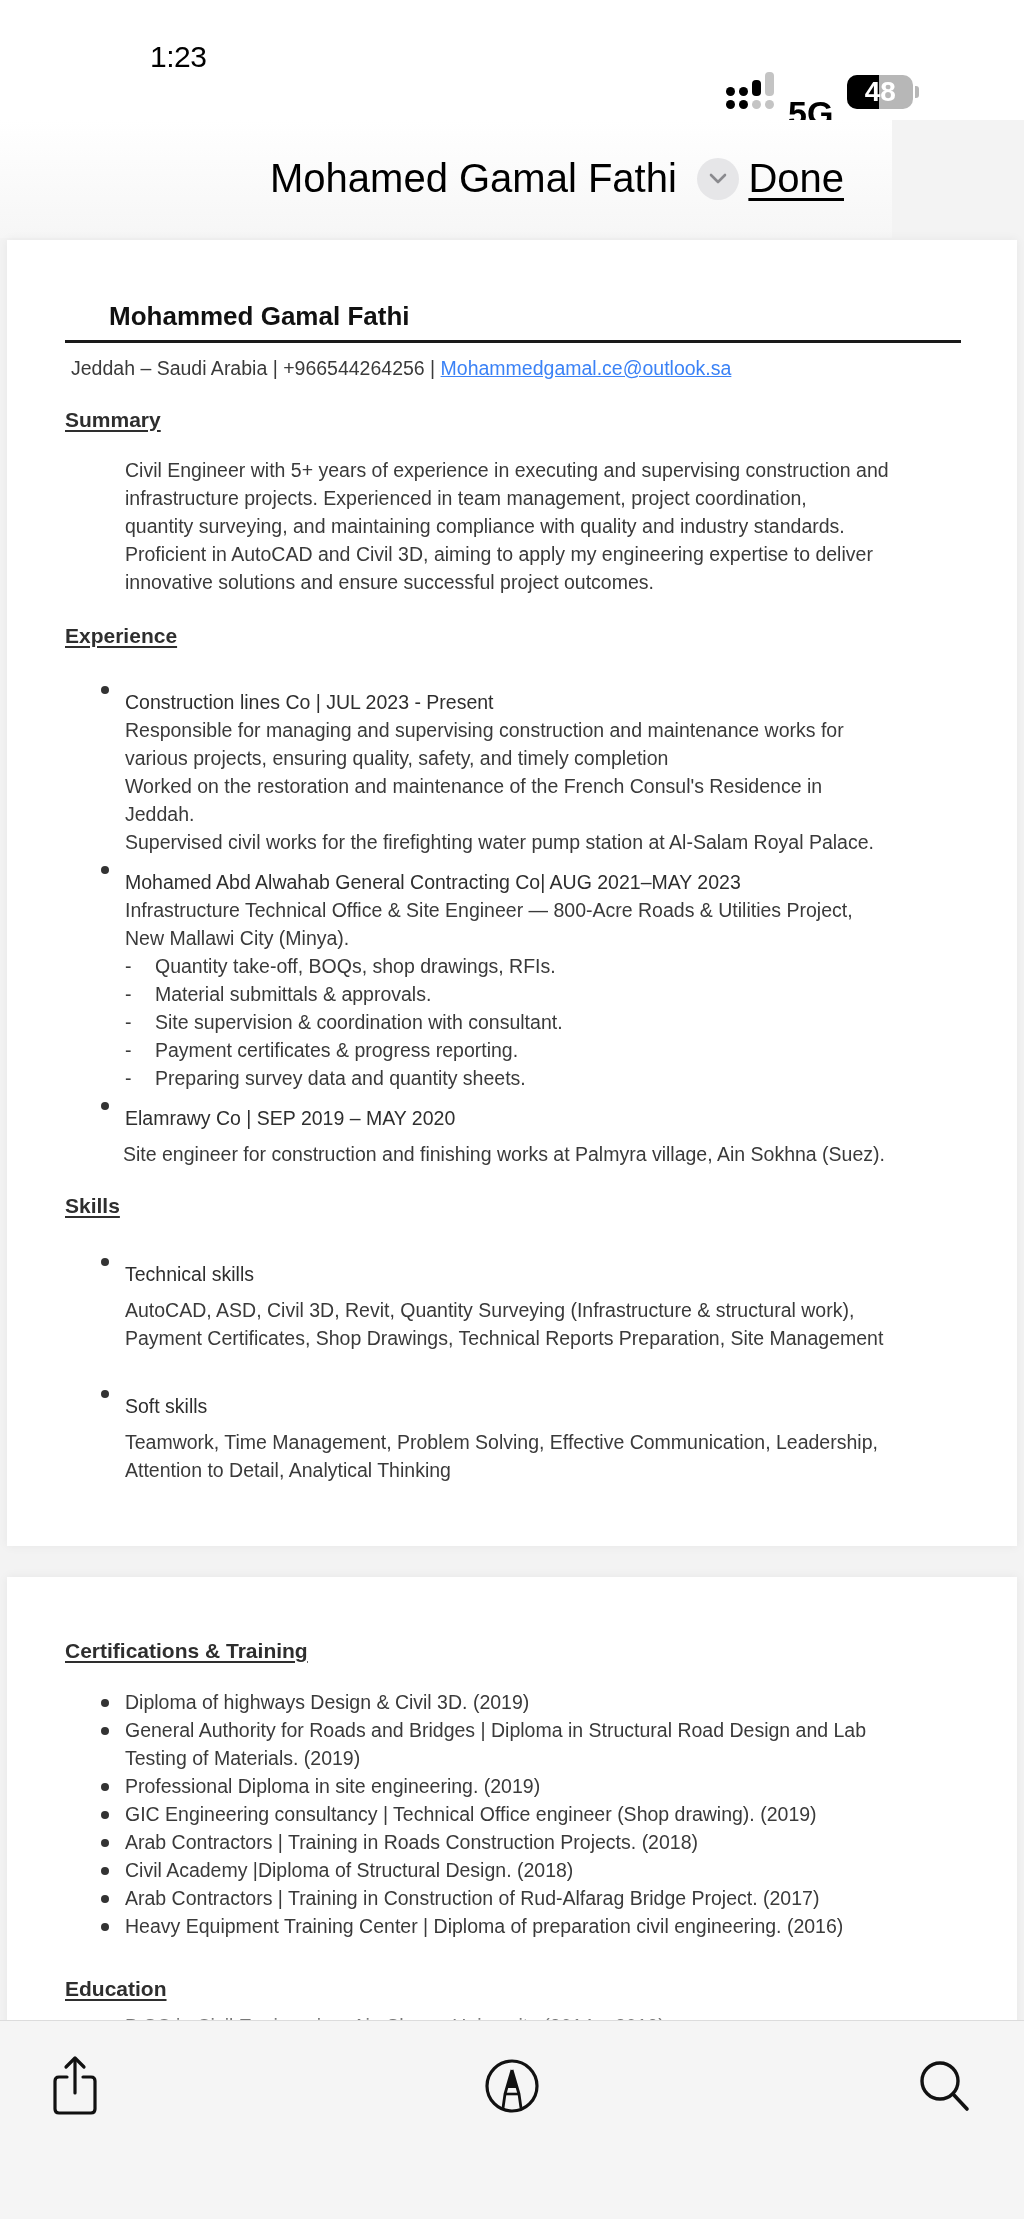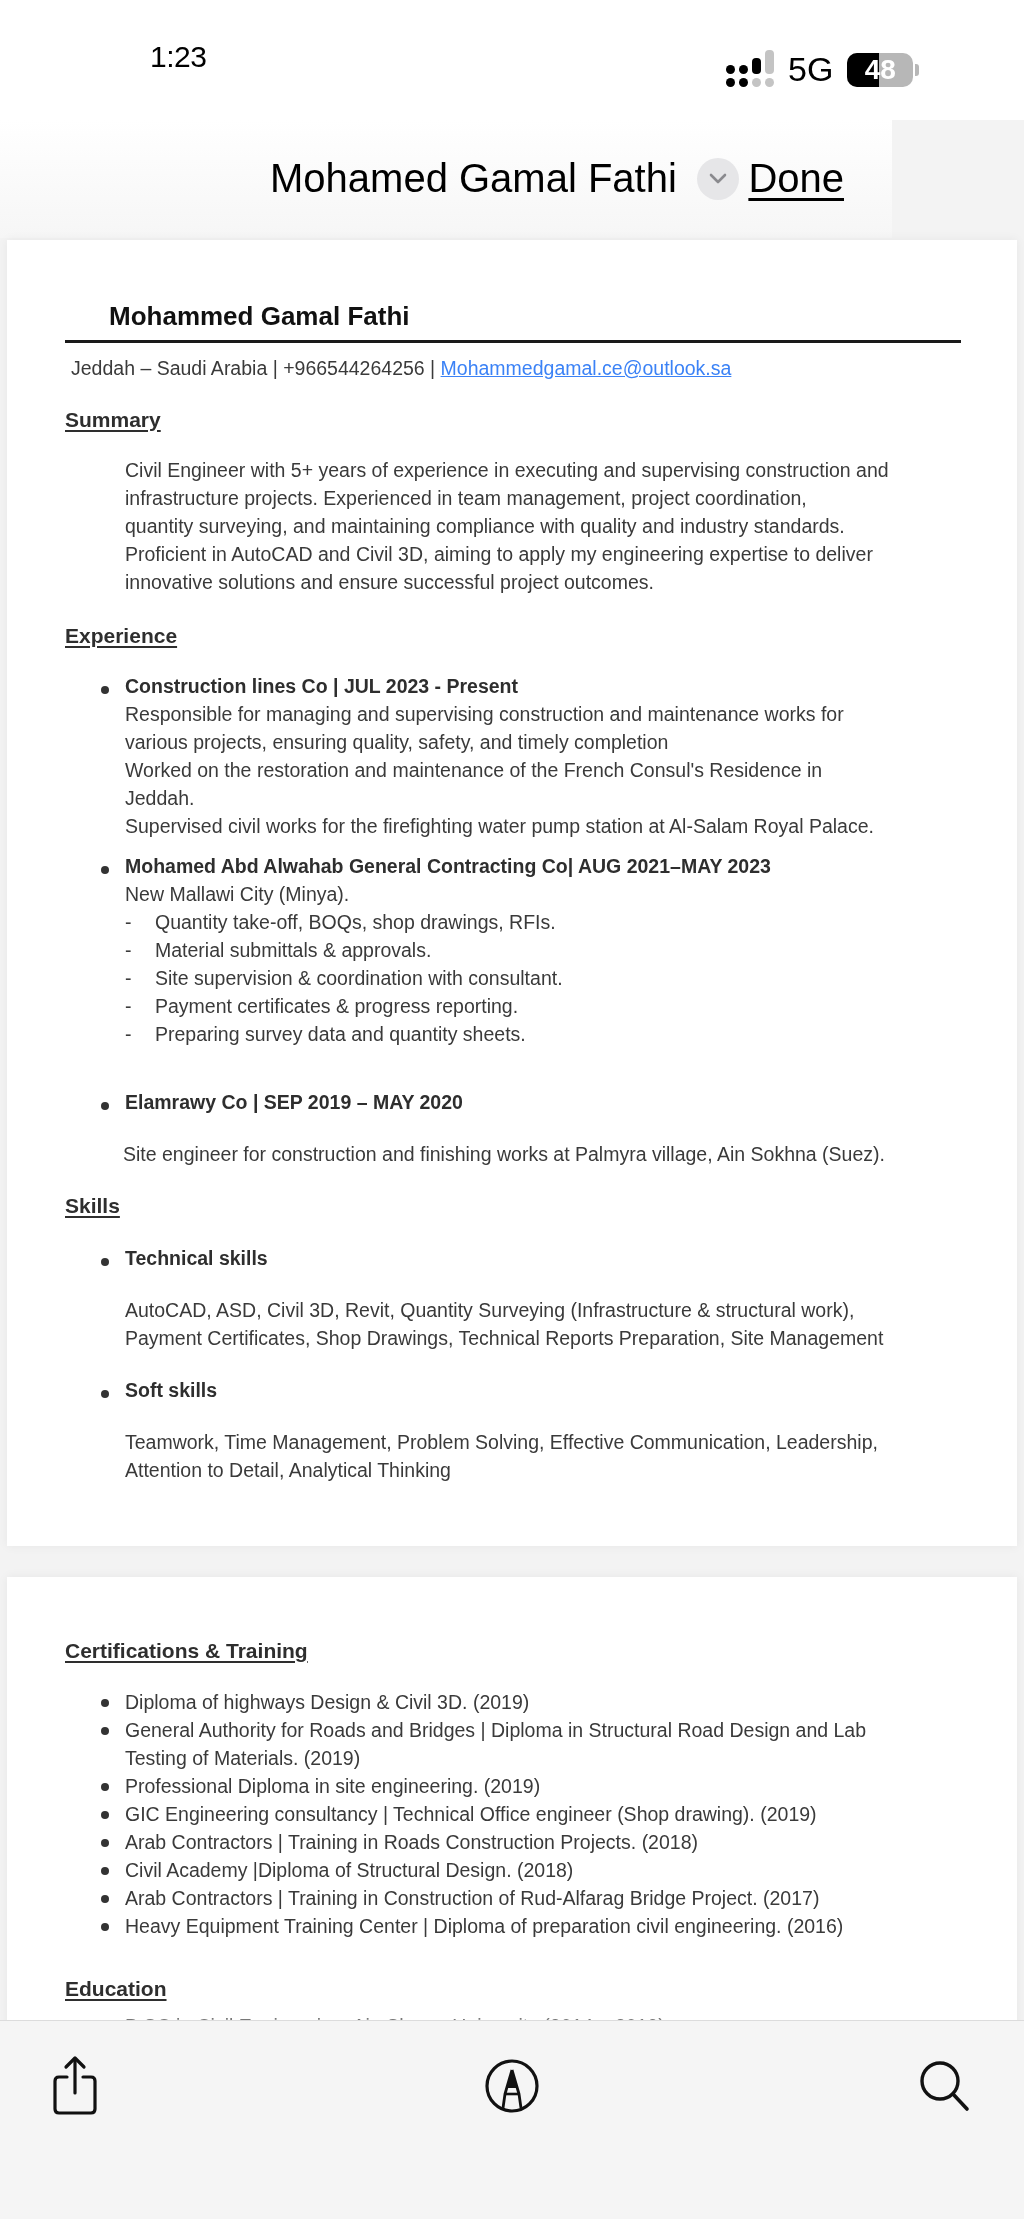--- a/index.html
+++ b/index.html
@@ -12,21 +12,21 @@
   .screen { position: relative; width: 1024px; height: 2219px; background: #f3f3f3; overflow: hidden; }
 
   
   .status-bar { position: absolute; top: 0; left: 0; width: 1024px; height: 120px; background: #fff; }
   .status-time { position: absolute; left: 150px; top: 40px; font-size: 30px; font-weight: 400; letter-spacing: -0.5px; font-family: "Liberation Sans", sans-serif; }
   .status-right { position: absolute; left: 726px; top: 50px; display: flex; align-items: center; gap: 14px; }
   .signal { display: flex; gap: 4px; align-items: flex-end; height: 34px; }
   .signal .col { display: flex; flex-direction: column; gap: 4px; align-items: center; justify-content: flex-end; }
   .signal .dot { width: 9px; height: 9px; border-radius: 50%; }
   .signal .bar { width: 9px; border-radius: 4px; }
-  .net-label { font-size: 34px; font-weight: 400; font-family: "Liberation Sans", sans-serif; }
+  .net-label { font-size: 34px; font-weight: 700; font-family: "Liberation Sans", sans-serif; margin-top: 44px; }
   .battery { position: relative; display: flex; align-items: center; }
   .battery-body { width: 66px; height: 34px; border-radius: 10px; background: #b7b7b7; overflow: hidden; position: relative; }
   .battery-fill { position: absolute; left: 0; top: 0; bottom: 0; width: 48%; background: #000; }
   .battery-text { position: absolute; inset: 0; display: flex; align-items: center; justify-content: center; color: #fff; font-weight: 700; font-size: 28px; font-family: "Liberation Sans", sans-serif; }
   .battery-cap { width: 4px; height: 12px; background: #b7b7b7; border-radius: 0 3px 3px 0; margin-left: 2px; }
 
   
   .nav-bar { position: absolute; top: 120px; left: 0; width: 892px; height: 118px; background: linear-gradient(#fff, #f6f6f6); }
   .doc-title-wrap { position: absolute; left: 270px; top: 36px; display: flex; align-items: center; gap: 20px; }
   .doc-title { font-size: 40px; font-weight: 500; color: #000; }
@@ -40,21 +40,21 @@
 
   .doc { font-family: "Liberation Sans", sans-serif; color: #3a3a3a; font-size: 19.5px; line-height: 28px; }
   .name-heading { position: absolute; left: 58px; top: 62px; font-size: 26px; font-weight: 700; color: #111; margin-left: 44px; }
   .name-rule { position: absolute; left: 58px; top: 100px; width: 896px; height: 3px; background: #1a1a1a; }
   .contact { position: absolute; left: 64px; top: 114px; font-size: 19.5px; color: #3a3a3a; white-space: nowrap; }
   .contact a { color: #3b82f6; text-decoration: underline; }
 
   .section-head { position: absolute; left: 58px; font-size: 21px; font-weight: 700; color: #2e2e2e; text-decoration: underline; text-underline-offset: 3px; }
   .block { position: absolute; left: 118px; width: 860px; }
   .bullet { position: absolute; left: 94px; width: 8px; height: 8px; border-radius: 50%; background: #333; }
-  .bold { font-weight: 700; color: #2e2e2e; }
+  .bold { font-weight: 400; color: #2e2e2e; margin-top: 16px; }
   .dash-item { position: relative; padding-left: 30px; }
   .dash-item::before { content: "-"; position: absolute; left: 0; }
 
   .cert-list { position: absolute; left: 118px; width: 860px; }
   .cert-item { position: relative; }
   .cert-item .bullet { left: -24px; top: 11px; }
 
   
   .toolbar { position: absolute; left: 0; top: 2020px; width: 1024px; height: 199px; background: #f5f5f5; border-top: 1px solid #dcdcdc; }
   .tool-btn { position: absolute; top: 30px; width: 70px; height: 70px; display: flex; align-items: center; justify-content: center; background: none; border: none; cursor: pointer; }
@@ -133,20 +133,21 @@
       <div>Responsible for managing and supervising construction and maintenance works for</div>
       <div>various projects, ensuring quality, safety, and timely completion</div>
       <div>Worked on the restoration and maintenance of the French Consul's Residence in</div>
       <div>Jeddah.</div>
       <div>Supervised civil works for the firefighting water pump station at Al-Salam Royal Palace.</div>
     </div>
 
     <span class="bullet" style="top:626px"></span>
     <div class="block" style="top:612px">
       <div class="bold">Mohamed Abd Alwahab General Contracting Co| AUG 2021–MAY 2023</div>
+      <div>Infrastructure Technical Office &amp; Site Engineer — 800-Acre Roads &amp; Utilities Project,</div>
       <div>New Mallawi City (Minya).</div>
       <div class="dash-item">Quantity take-off, BOQs, shop drawings, RFIs.</div>
       <div class="dash-item">Material submittals &amp; approvals.</div>
       <div class="dash-item">Site supervision &amp; coordination with consultant.</div>
       <div class="dash-item">Payment certificates &amp; progress reporting.</div>
       <div class="dash-item">Preparing survey data and quantity sheets.</div>
     </div>
 
     <span class="bullet" style="top:862px"></span>
     <div class="block" style="top:848px">

